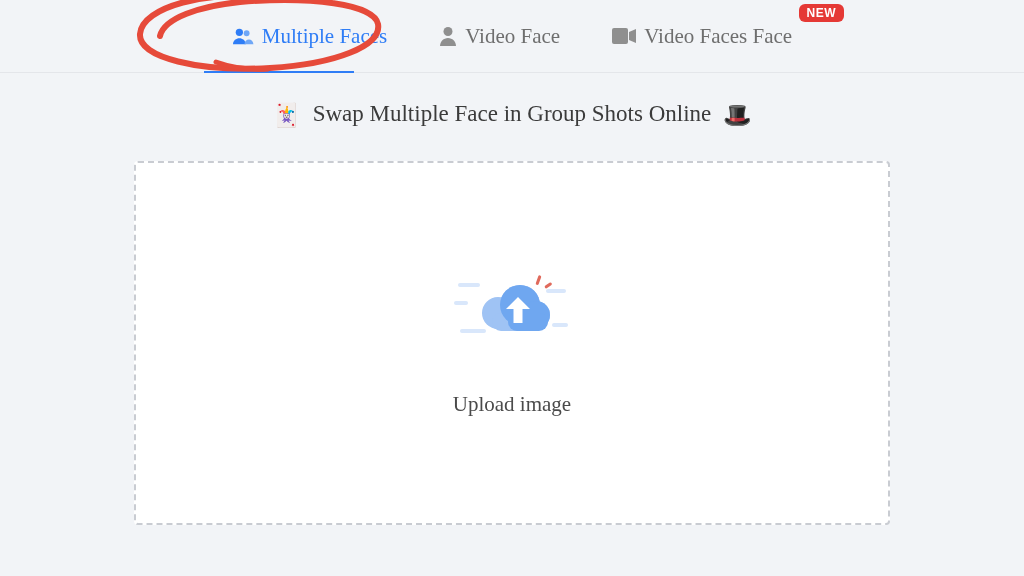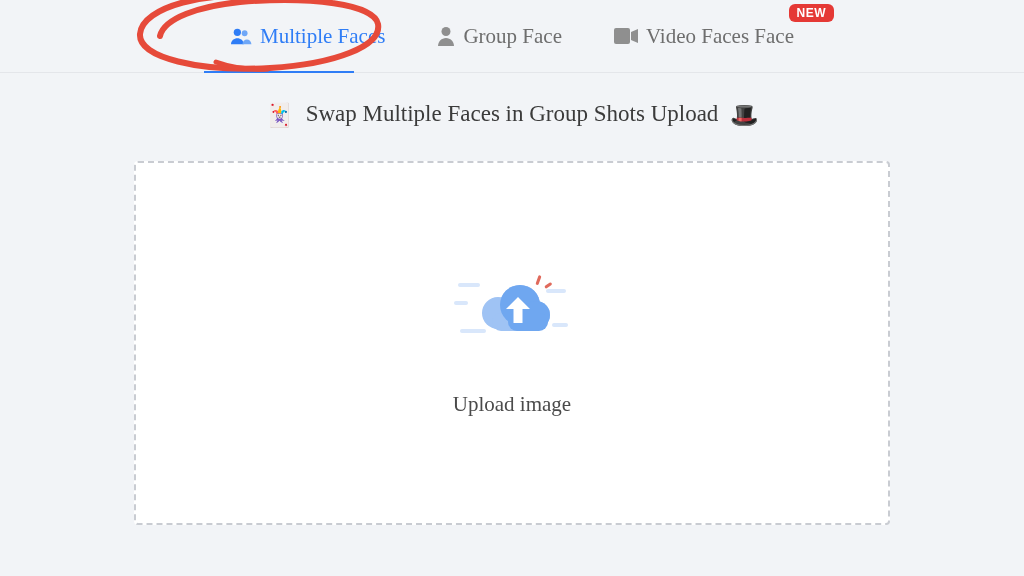--- a/index.html
+++ b/index.html
@@ -46,21 +46,21 @@
     bottom: -1px;
     left: 204px;
     width: 150px;
     height: 2px;
     background: #2f7df6;
   }
 
   .badge-new {
     position: absolute;
     top: 4px;
-    right: 190px;
+    right: 180px;
     background: #e53935;
     color: #fff;
     font-size: 12px;
     font-family: Arial, sans-serif;
     font-weight: bold;
     padding: 2px 8px;
     border-radius: 6px;
     letter-spacing: .5px;
   }
 
@@ -135,21 +135,21 @@
       <span>Multiple Faces</span>
     </div>
 
     <div class="tab">
       <span class="icon">
         <svg width="18" height="20" viewBox="0 0 18 20" fill="#8f8f8f">
           <circle cx="9" cy="5.5" r="4.5"></circle>
           <path d="M1 20c0-4.4 3.6-8 8-8s8 3.6 8 8z"></path>
         </svg>
       </span>
-      <span>Group Face</span>
+      <span>Video Face</span>
     </div>
 
     <div class="tab">
       <span class="icon">
         <svg width="24" height="16" viewBox="0 0 24 16" fill="#8f8f8f">
           <rect x="0" y="0" width="16" height="16" rx="2"></rect>
           <path d="M17 4l7-3v14l-7-3z"></path>
         </svg>
       </span>
       <span>Video Faces Face</span>
@@ -165,21 +165,21 @@
                C 8 64, 70 78, 140 74
                C 205 70, 252 52, 248 30
                C 244 10, 180 2, 110 8
                C 70 12, 34 24, 30 42" fill="none" stroke="#e64a3a" stroke-width="6" stroke-linecap="round" stroke-linejoin="round"></path>
       <path d="M 86 68 C 100 73, 118 76, 138 75" fill="none" stroke="#e64a3a" stroke-width="5" stroke-linecap="round"></path>
     </svg>
   </div>
 
   <div class="headline">
     <span class="emoji">🃏</span>
-    <span>Swap Multiple Faces in Group Shots Upload</span>
+    <span>Swap Multiple Face in Group Shots Online</span>
     <span class="emoji">🎩</span>
   </div>
 
   <div class="dropzone">
     <div class="cloud-illus">
       <svg width="120" height="78" viewBox="0 0 120 78">
 
         <rect x="6" y="14" width="22" height="4" rx="2" fill="#d9e7fb"></rect>
         <rect x="2" y="32" width="14" height="4" rx="2" fill="#d9e7fb"></rect>
         <rect x="94" y="20" width="20" height="4" rx="2" fill="#d9e7fb"></rect>

